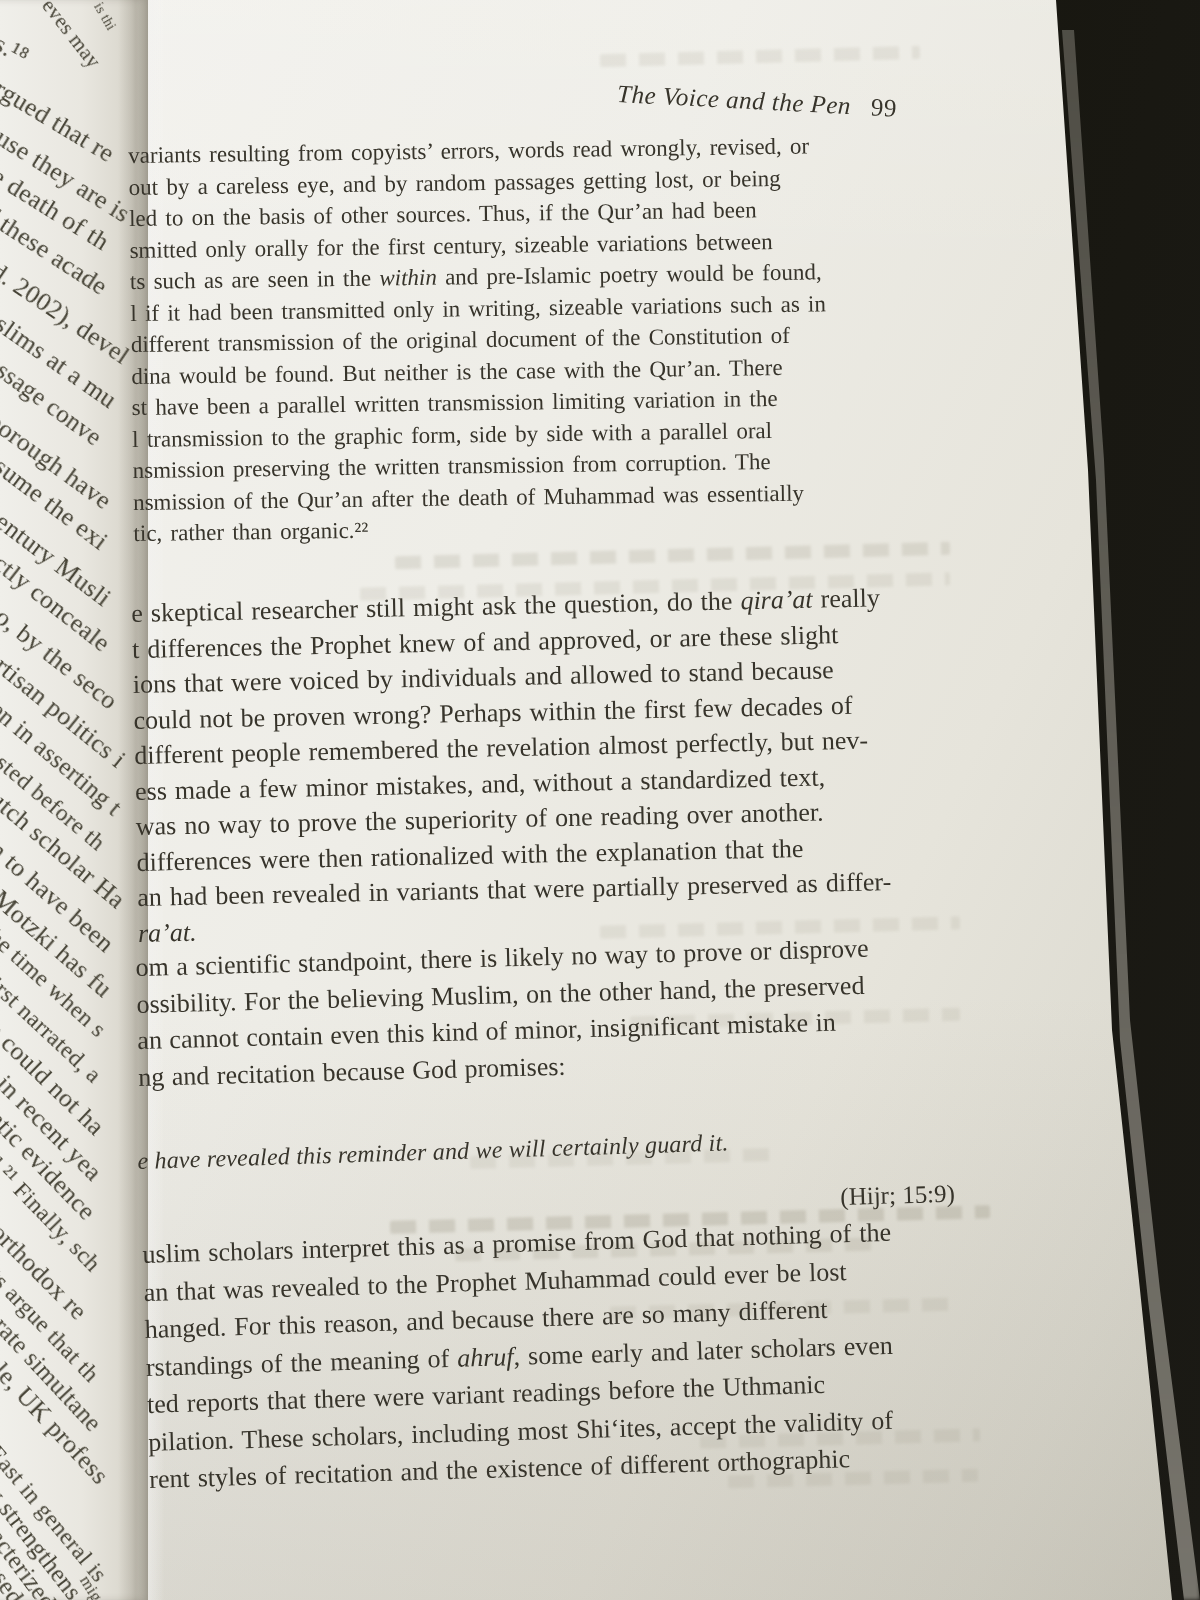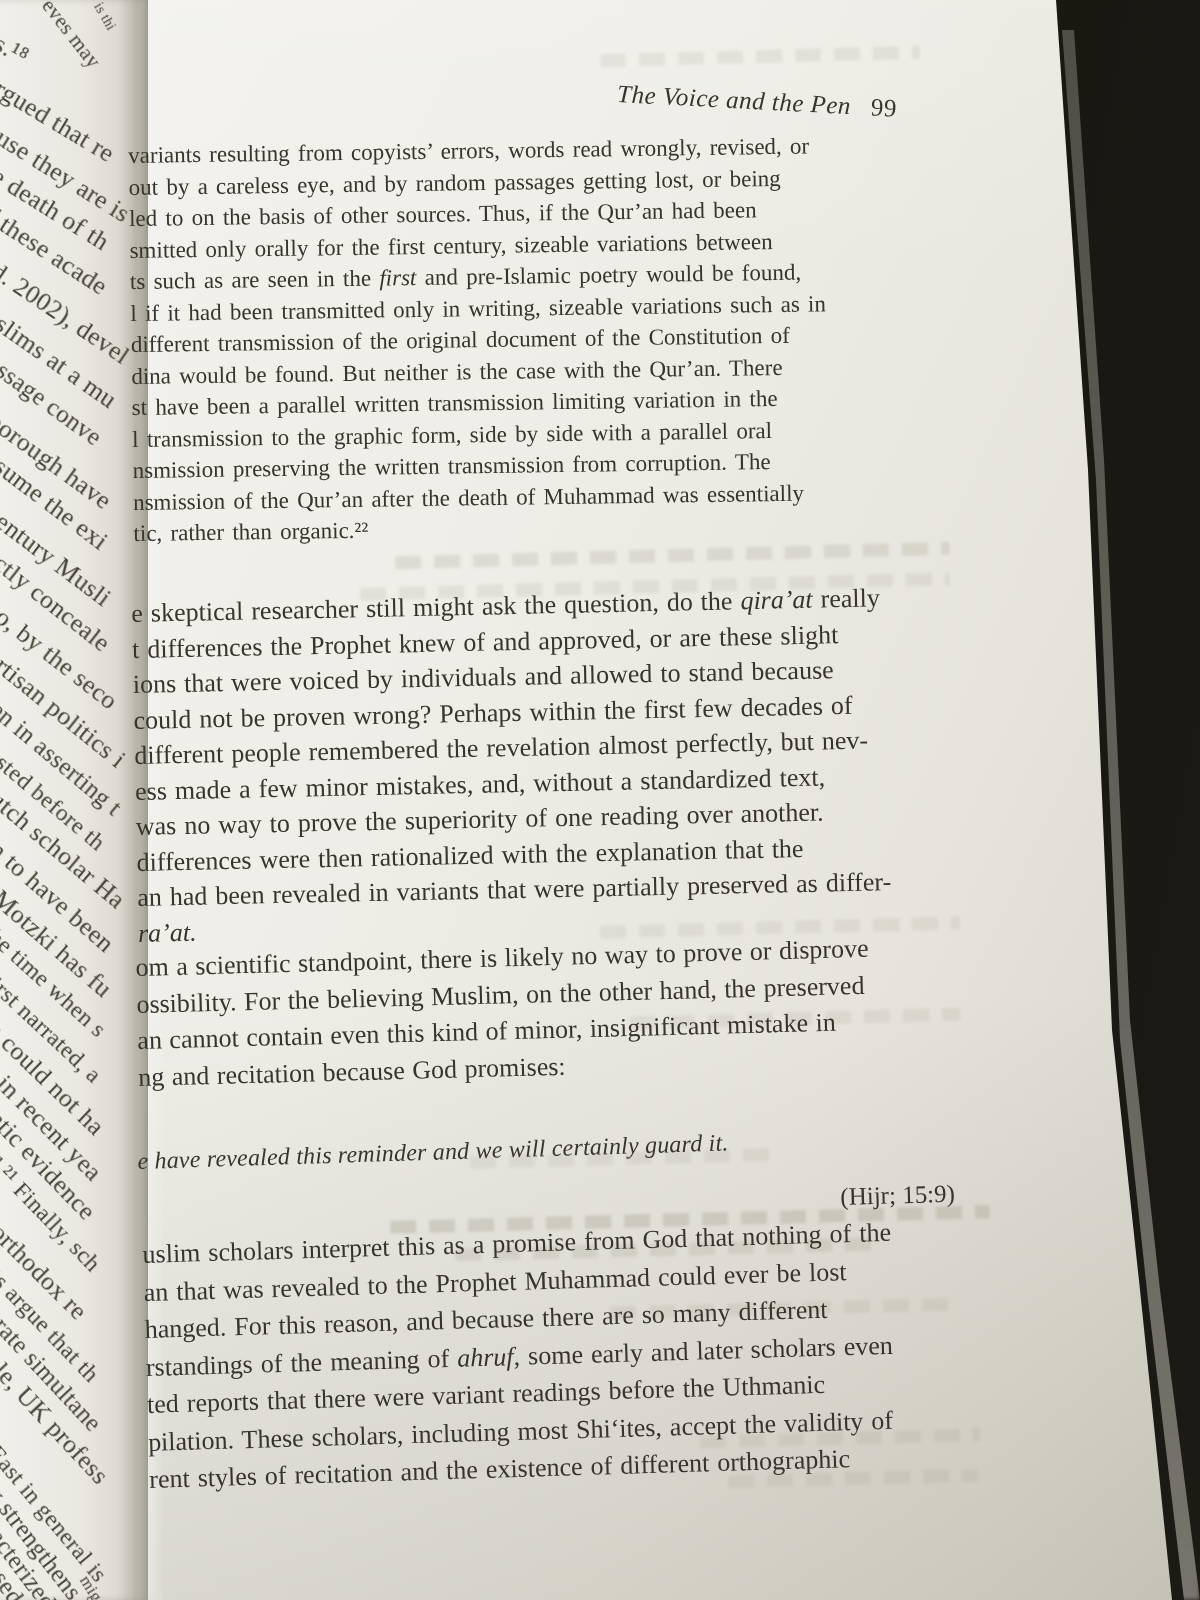--- a/index.html
+++ b/index.html
@@ -104,21 +104,21 @@
 
   <div class="para hdr" style="left:618px;top:80px;transform:rotate(3deg);">
     <span>The Voice and the Pen</span><span class="pgnum">99</span>
   </div>
 
   <div class="para p1" style="left:128px;top:140px;transform:rotate(-0.8deg);">
     <div class="ln">variants resulting from copyists’ errors, words read wrongly, revised, or</div>
     <div class="ln">out by a careless eye, and by random passages getting lost, or being</div>
     <div class="ln">led to on the basis of other sources. Thus, if the Qur’an had been</div>
     <div class="ln">smitted only orally for the first century, sizeable variations between</div>
-    <div class="ln"><span>ts such as are seen in the </span><em>first</em><span> and pre-Islamic poetry would be found,</span></div>
+    <div class="ln"><span>ts such as are seen in the </span><em>within</em><span> and pre-Islamic poetry would be found,</span></div>
     <div class="ln">l if it had been transmitted only in writing, sizeable variations such as in</div>
     <div class="ln">different transmission of the original document of the Constitution of</div>
     <div class="ln">dina would be found. But neither is the case with the Qur’an. There</div>
     <div class="ln">st have been a parallel written transmission limiting variation in the</div>
     <div class="ln">l transmission to the graphic form, side by side with a parallel oral</div>
     <div class="ln">nsmission preserving the written transmission from corruption. The</div>
     <div class="ln">nsmission of the Qur’an after the death of Muhammad was essentially</div>
     <div class="ln">tic, rather than organic.²²</div>
   </div>
 

